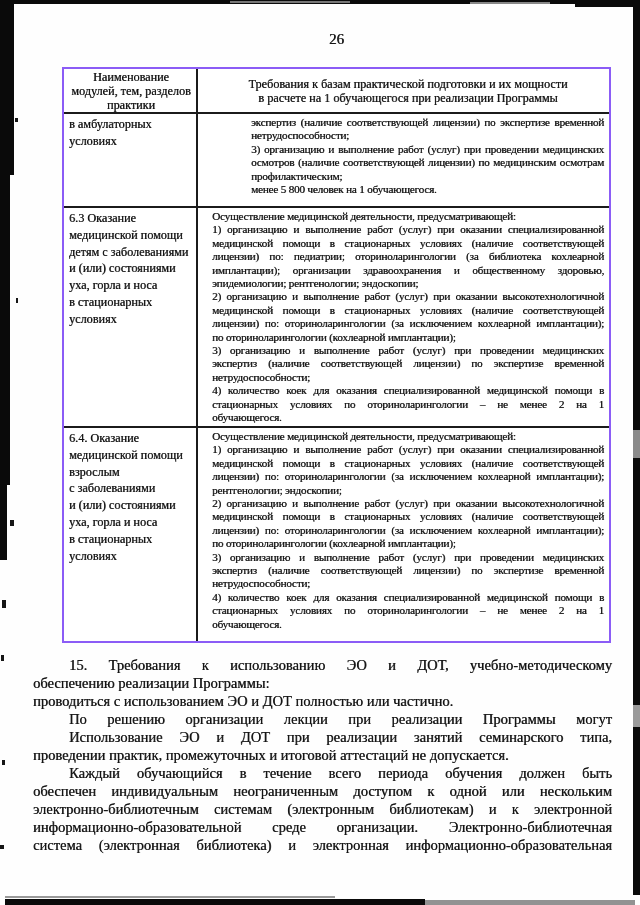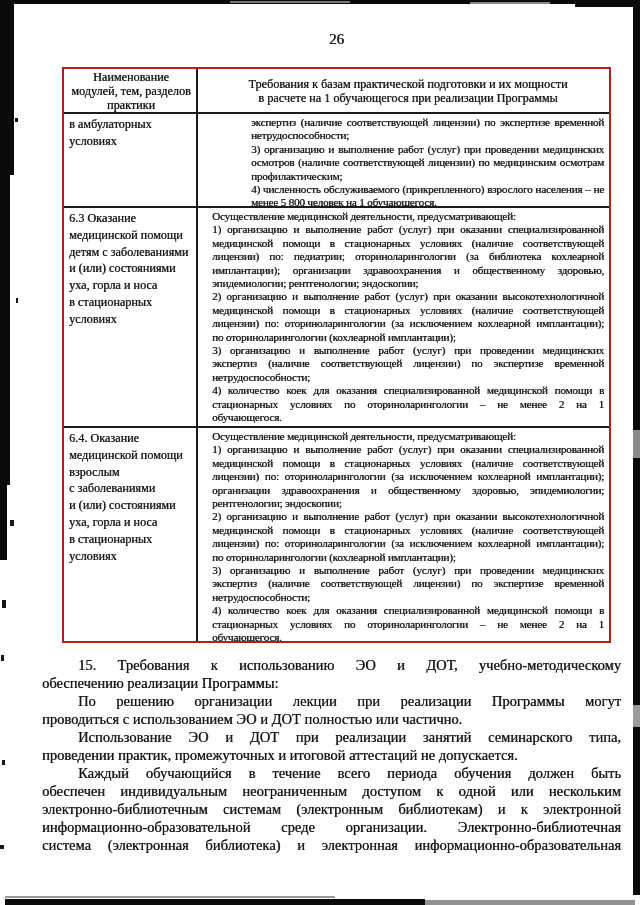--- a/index.html
+++ b/index.html
@@ -18,21 +18,21 @@
 
   
   .pageno{
     position:absolute;left:62px;top:31px;width:549px;
     text-align:center;font-size:15px;
   }
 
   
   .tbl{
     position:absolute;left:62px;top:67px;width:549px;
-    border:2px solid #b91c1c;box-sizing:border-box;background:#fff;
+    border:2px solid #8b5cf6;box-sizing:border-box;background:#fff;
   }
   .trow{ display:flex;box-sizing:border-box;overflow:hidden; }
   .trow + .trow{ border-top:2px solid #1b1b1b; }
   .hrow{ height:43px; }
   .r1{ height:94px;gap:39px; }
   .r2{ height:220px; }
   .r3{ height:215px; }
   .c1{
     width:134px;flex:none;box-sizing:border-box;
     border-right:2px solid #1b1b1b;
@@ -45,21 +45,21 @@
     padding:2px 5px 0 14px;overflow:hidden;
   }
   .hcell{
     display:flex;flex-direction:column;justify-content:center;
     text-align:center;font-size:12.2px;line-height:14px;letter-spacing:0;
     padding-top:0;
   }
 
   
   .bodytext{
-    position:absolute;left:42px;top:656px;width:579px;
+    position:absolute;left:33px;top:656px;width:579px;
     font-size:14.5px;line-height:18px;
   }
 
   
   .art{ position:absolute;background:#0a0a0a; }
   .speck{ position:absolute;background:#161616; }
 </style>
 </head>
 <body>
 
@@ -107,21 +107,20 @@
       <div class="c1">
           <div class="ln">в амбулаторных</div>
           <div class="ln">условиях</div>
         </div>
       <div class="c2">
           <div class="ln fill">экспертиз (наличие соответствующей лицензии) по экспертизе временной</div>
           <div class="ln">нетрудоспособности;</div>
           <div class="ln fill">3) организацию и выполнение работ (услуг) при проведении медицинских</div>
           <div class="ln fill">осмотров (наличие соответствующей лицензии) по медицинским осмотрам</div>
           <div class="ln">профилактическим;</div>
-          <div class="ln fill">4) численность обслуживаемого (прикрепленного) взрослого населения – не</div>
           <div class="ln">менее 5 800 человек на 1 обучающегося.</div>
         </div>
     </div>
     <div class="trow r2">
       <div class="c1">
           <div class="ln">6.3 Оказание</div>
           <div class="ln">медицинской помощи</div>
           <div class="ln">детям с заболеваниями</div>
           <div class="ln">и (или) состояниями</div>
           <div class="ln">уха, горла и носа</div>
@@ -156,21 +155,20 @@
           <div class="ln">и (или) состояниями</div>
           <div class="ln">уха, горла и носа</div>
           <div class="ln">в стационарных</div>
           <div class="ln">условиях</div>
         </div>
       <div class="c2">
           <div class="ln">Осуществление медицинской деятельности, предусматривающей:</div>
           <div class="ln fill">1) организацию и выполнение работ (услуг) при оказании специализированной</div>
           <div class="ln fill">медицинской помощи в стационарных условиях (наличие соответствующей</div>
           <div class="ln fill">лицензии) по: оториноларингологии (за исключением кохлеарной имплантации);</div>
-          <div class="ln fill">организации здравоохранения и общественному здоровью, эпидемиологии;</div>
           <div class="ln">рентгенологии; эндоскопии;</div>
           <div class="ln fill">2) организацию и выполнение работ (услуг) при оказании высокотехнологичной</div>
           <div class="ln fill">медицинской помощи в стационарных условиях (наличие соответствующей</div>
           <div class="ln fill">лицензии) по: оториноларингологии (за исключением кохлеарной имплантации);</div>
           <div class="ln">по оториноларингологии (кохлеарной имплантации);</div>
           <div class="ln fill">3) организацию и выполнение работ (услуг) при проведении медицинских</div>
           <div class="ln fill">экспертиз (наличие соответствующей лицензии) по экспертизе временной</div>
           <div class="ln">нетрудоспособности;</div>
           <div class="ln fill">4) количество коек для оказания специализированной медицинской помощи в</div>
           <div class="ln fill">стационарных условиях по оториноларингологии – не менее 2 на 1</div>
@@ -178,22 +176,22 @@
         </div>
     </div>
   </div>
 
   <div class="bodytext">
     <div>
         <div class="ln fill ind">15. Требования к использованию ЭО и ДОТ, учебно-методическому</div>
         <div class="ln">обеспечению реализации Программы:</div>
       </div>
     <div>
+        <div class="ln">проводиться с использованием ЭО и ДОТ полностью или частично.</div>
         <div class="ln fill ind">По решению организации лекции при реализации Программы могут</div>
-        <div class="ln">проводиться с использованием ЭО и ДОТ полностью или частично.</div>
       </div>
     <div>
         <div class="ln fill ind">Использование ЭО и ДОТ при реализации занятий семинарского типа,</div>
         <div class="ln">проведении практик, промежуточных и итоговой аттестаций не допускается.</div>
       </div>
     <div>
         <div class="ln fill ind">Каждый обучающийся в течение всего периода обучения должен быть</div>
         <div class="ln fill">обеспечен индивидуальным неограниченным доступом к одной или нескольким</div>
         <div class="ln fill">электронно-библиотечным системам (электронным библиотекам) и к электронной</div>
         <div class="ln fill">информационно-образовательной среде организации. Электронно-библиотечная</div>

